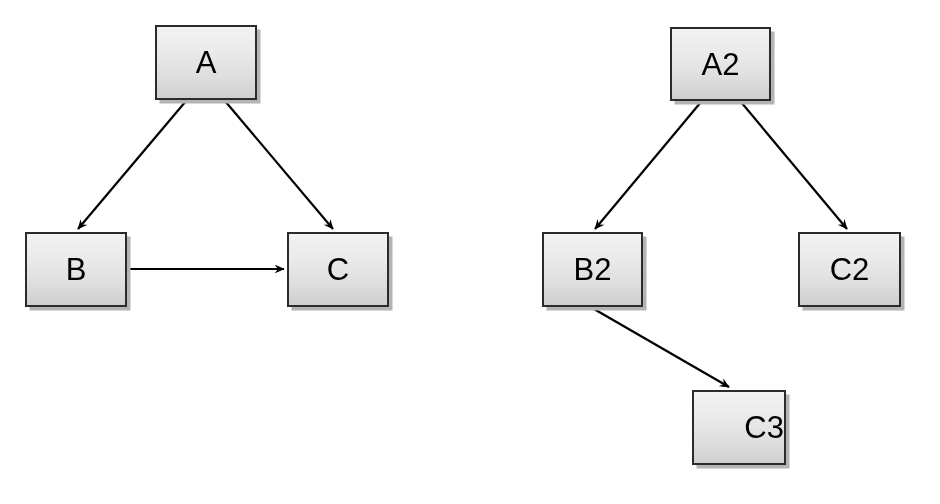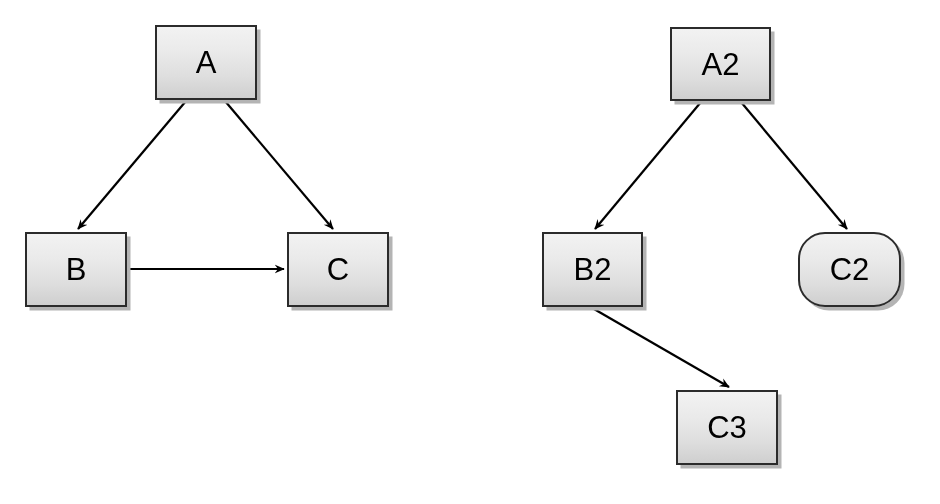--- a/index.html
+++ b/index.html
@@ -80,21 +80,21 @@
   </div>
 
   <div class="node" style="left: 670px; top: 27px; width: 101px; height: 74px;">
     <span class="node-label">A2</span>
   </div>
 
   <div class="node" style="left: 542px; top: 232px; width: 101px; height: 75px;">
     <span class="node-label">B2</span>
   </div>
 
-  <div class="node" style="left: 798px; top: 232px; width: 103px; height: 75px; border-radius: 27px;">
+  <div class="node" style="left: 798px; top: 232px; width: 103px; height: 75px;">
     <span class="node-label">C2</span>
   </div>
 
-  <div class="node" style="left: 676px; top: 390px; width: 102px; height: 75px;">
+  <div class="node" style="left: 692px; top: 390px; width: 94px; height: 75px; justify-content: flex-end;">
     <span class="node-label">C3</span>
   </div>
 
 </div>
 
 </body></html>

